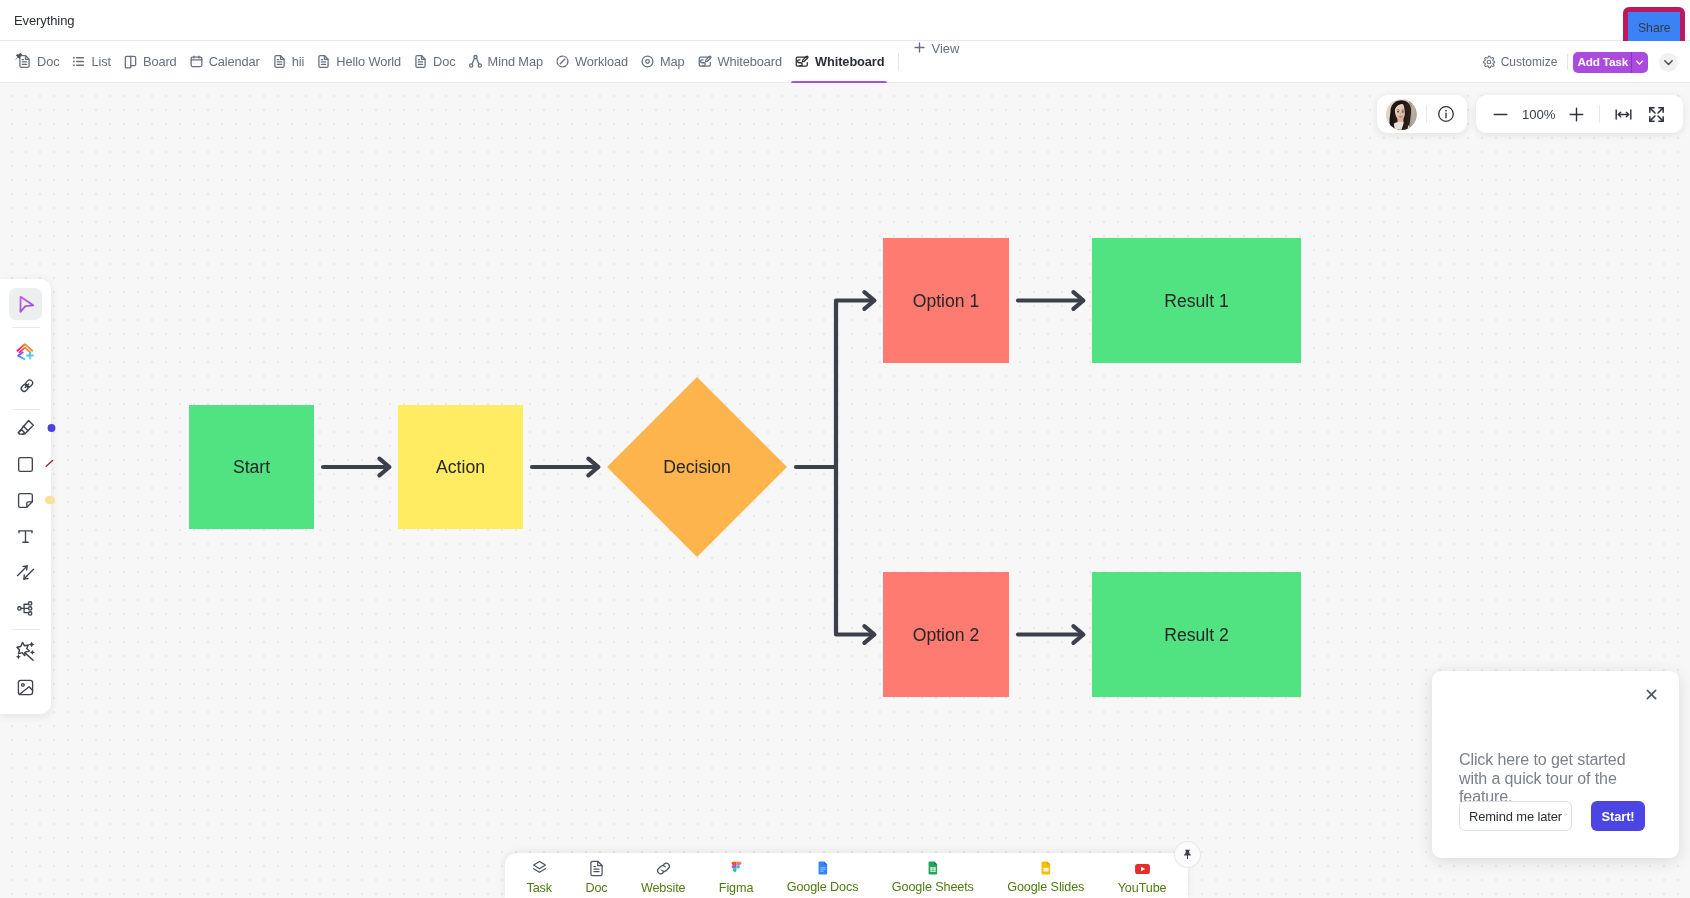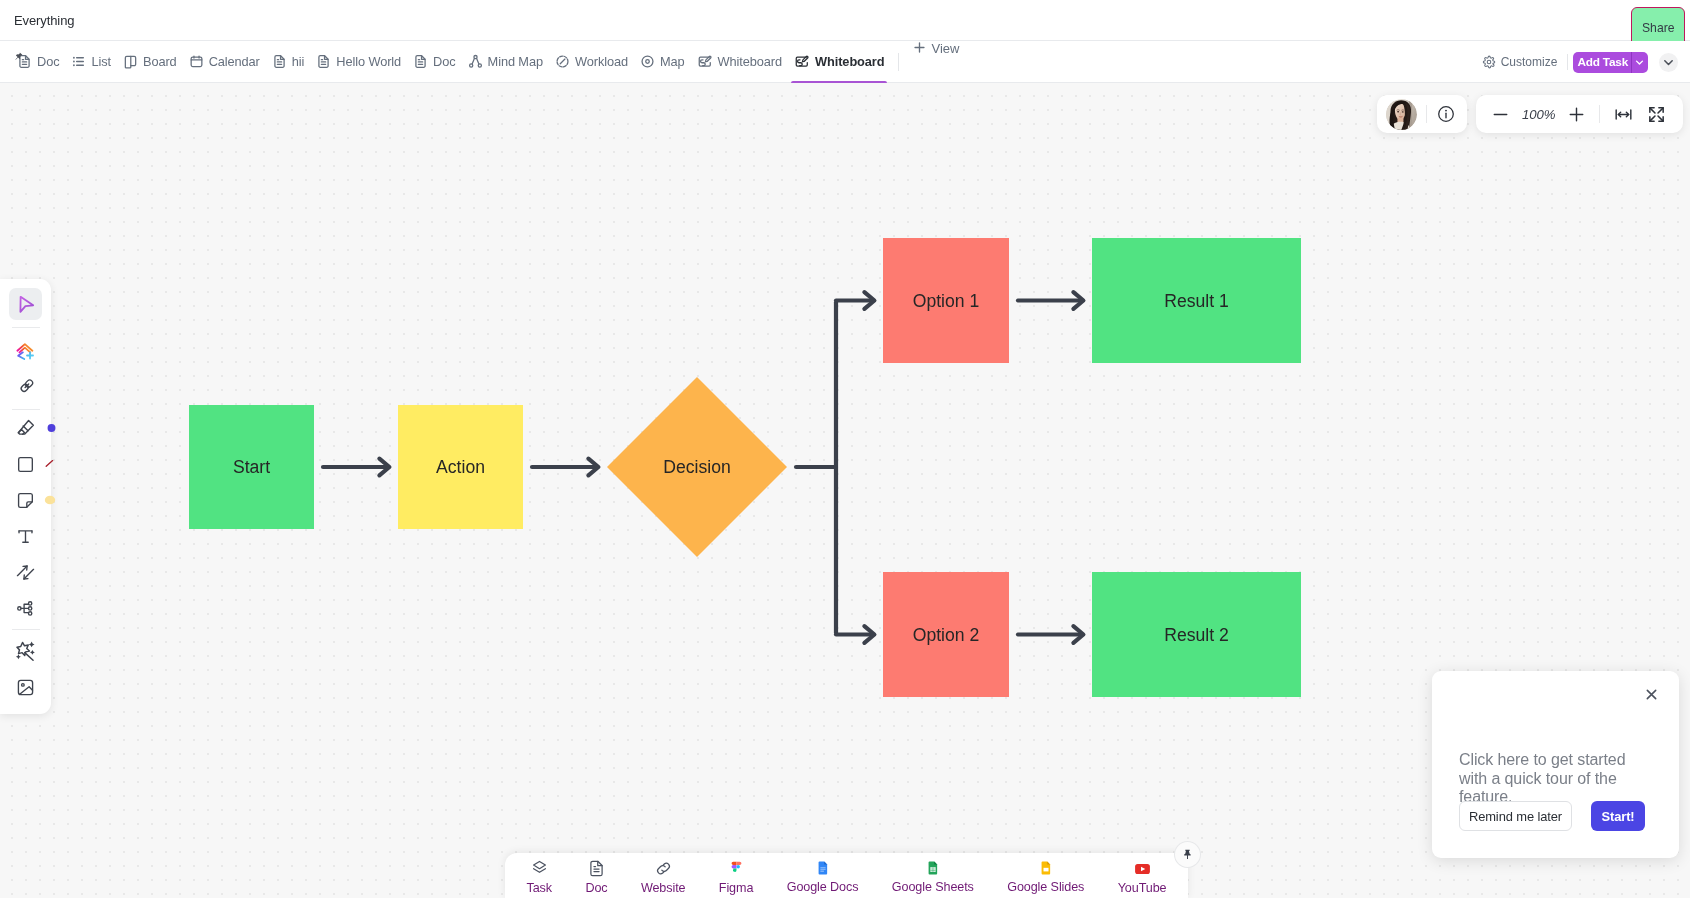--- a/index.html
+++ b/index.html
@@ -5,22 +5,22 @@
 
   *{box-sizing:border-box;margin:0;padding:0;}
   html,body{width:1690px;height:898px;overflow:hidden;}
   body{font-family:"Liberation Sans",sans-serif;background:#fff;color:#292d34;-webkit-font-smoothing:antialiased;}
   .app{position:relative;width:1690px;height:898px;overflow:hidden;}
 
   
   .titlebar{position:absolute;left:0;top:0;width:1690px;height:41px;background:#fff;
     border-bottom:1px solid #e8eaed;display:flex;align-items:center;}
   .title{margin-left:14px;font-size:13px;font-weight:500;color:#2a2e34;letter-spacing:-0.1px;}
-  .share-btn{position:absolute;right:5px;top:7px;height:42px;padding:0 9.5px;border:1px solid #be185d;
-    border-radius:6px;background:#86efac;font-size:12.2px;color:#333b45;display:flex;align-items:center;
+  .share-btn{position:absolute;right:5px;top:7px;height:42px;padding:0 9.5px;border:5px solid #be185d;
+    border-radius:6px;background:#3b82f6;font-size:12.2px;color:#333b45;display:flex;align-items:center;
     font-family:"Liberation Sans",sans-serif;}
 
   
   .tabbar{position:absolute;left:0;top:41px;width:1690px;height:42px;background:#fff;
     border-bottom:1px solid #e8eaed;display:flex;align-items:center;}
   .tabs{display:flex;align-items:center;height:42px;padding-left:11px;}
   .tab{display:flex;align-items:center;height:42px;padding:0 6px;gap:5px;position:relative;cursor:pointer;}
   .tab .tlabel{font-size:12.8px;color:#656f7d;letter-spacing:-0.1px;white-space:nowrap;}
   .tab.active .tlabel{color:#2a2e34;font-weight:600;}
   .tab.active::after{content:"";position:absolute;left:3px;right:3px;bottom:-1px;height:3px;
@@ -56,29 +56,29 @@
   .swatch{position:absolute;right:-14px;top:50%;transform:translateY(-50%);display:flex;}
 
   
   .avbar{position:absolute;left:1377px;top:95px;width:90px;height:38px;background:#fff;border-radius:10px;
     box-shadow:0 2px 8px rgba(0,0,0,.09);display:flex;align-items:center;padding:0 9px;gap:9px;z-index:6;}
   .avatar{width:31px;height:31px;border-radius:50%;overflow:hidden;position:relative;}
   .avsep{width:1px;height:18px;background:#e7e8ea;}
   .zoombar{position:absolute;left:1476px;top:95px;width:207px;height:38px;background:#fff;border-radius:10px;
     box-shadow:0 2px 8px rgba(0,0,0,.09);display:flex;align-items:center;padding:0 11px;z-index:6;}
   .zbtn{width:28px;height:28px;display:flex;align-items:center;justify-content:center;cursor:pointer;}
-  .zlevel{font-size:13.2px;color:#3b404b;width:48px;text-align:center;letter-spacing:-0.1px;font-style:italic;}
+  .zlevel{font-size:13.2px;color:#3b404b;width:48px;text-align:center;letter-spacing:-0.1px;}
   .zsep{width:1px;height:18px;background:#e7e8ea;margin:0 6px 0 9px;}
 
   
   .dock{position:absolute;left:505px;top:853px;width:683px;height:45px;background:#fff;border-radius:12px 12px 0 0;
     box-shadow:0 -1px 9px rgba(0,0,0,.08);display:flex;align-items:flex-start;justify-content:center;
     padding:6px 5px 0 5px;z-index:6;}
   .ditem{display:flex;flex-direction:column;align-items:center;gap:3px;cursor:pointer;padding:0 16.7px;}
-  .dlabel{font-size:12.6px;color:#701a75;white-space:nowrap;letter-spacing:-0.1px;}
+  .dlabel{font-size:12.6px;color:#4d7c0f;white-space:nowrap;letter-spacing:-0.1px;}
   .pinbtn{position:absolute;left:1175px;top:842px;width:25px;height:25px;border-radius:50%;background:#fbfbfb;
     box-shadow:0 0 0 1px #e7e8ea;display:flex;align-items:center;justify-content:center;z-index:7;}
 
   
   .popup{position:absolute;left:1432px;top:671px;width:247px;height:187px;background:#fff;border-radius:9px;
     box-shadow:0 3px 16px rgba(0,0,0,.12);z-index:8;}
   .popclose{position:absolute;left:1644px;top:687px;width:14px;height:14px;display:flex;align-items:center;
     justify-content:center;cursor:pointer;z-index:9;}
   .poptitle{position:absolute;left:1460px;top:699px;font-size:21px;line-height:24.3px;color:#2a2e34;
     font-weight:400;letter-spacing:-0.35px;white-space:nowrap;}

